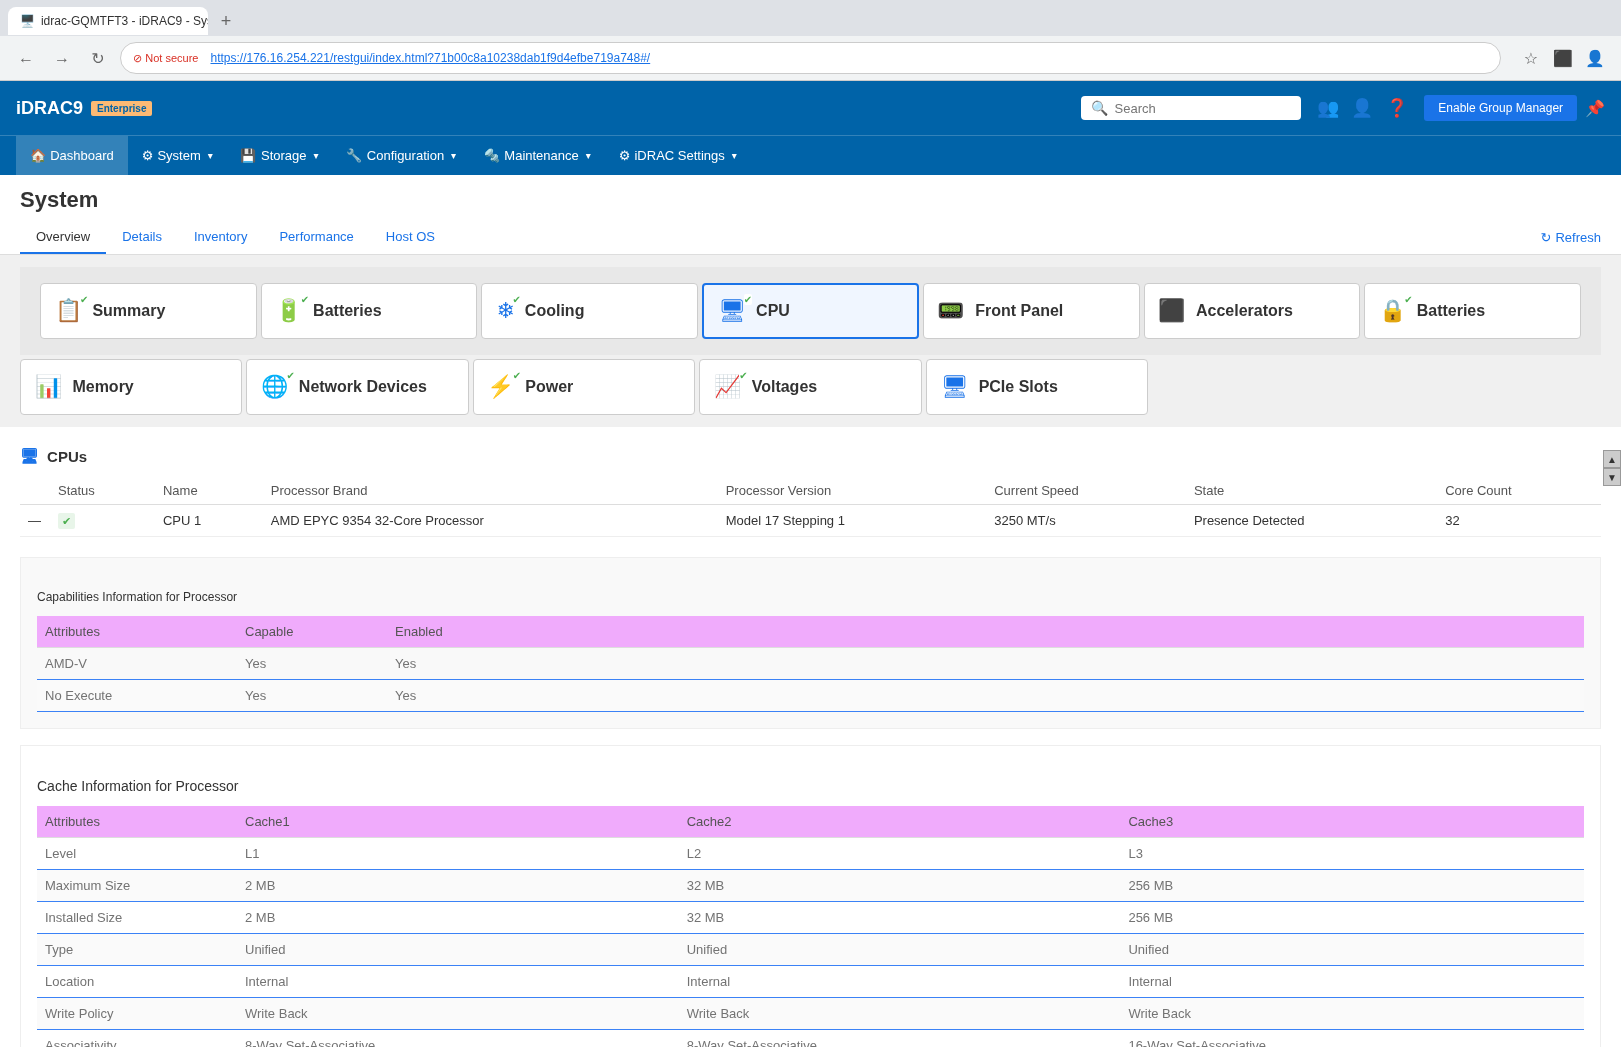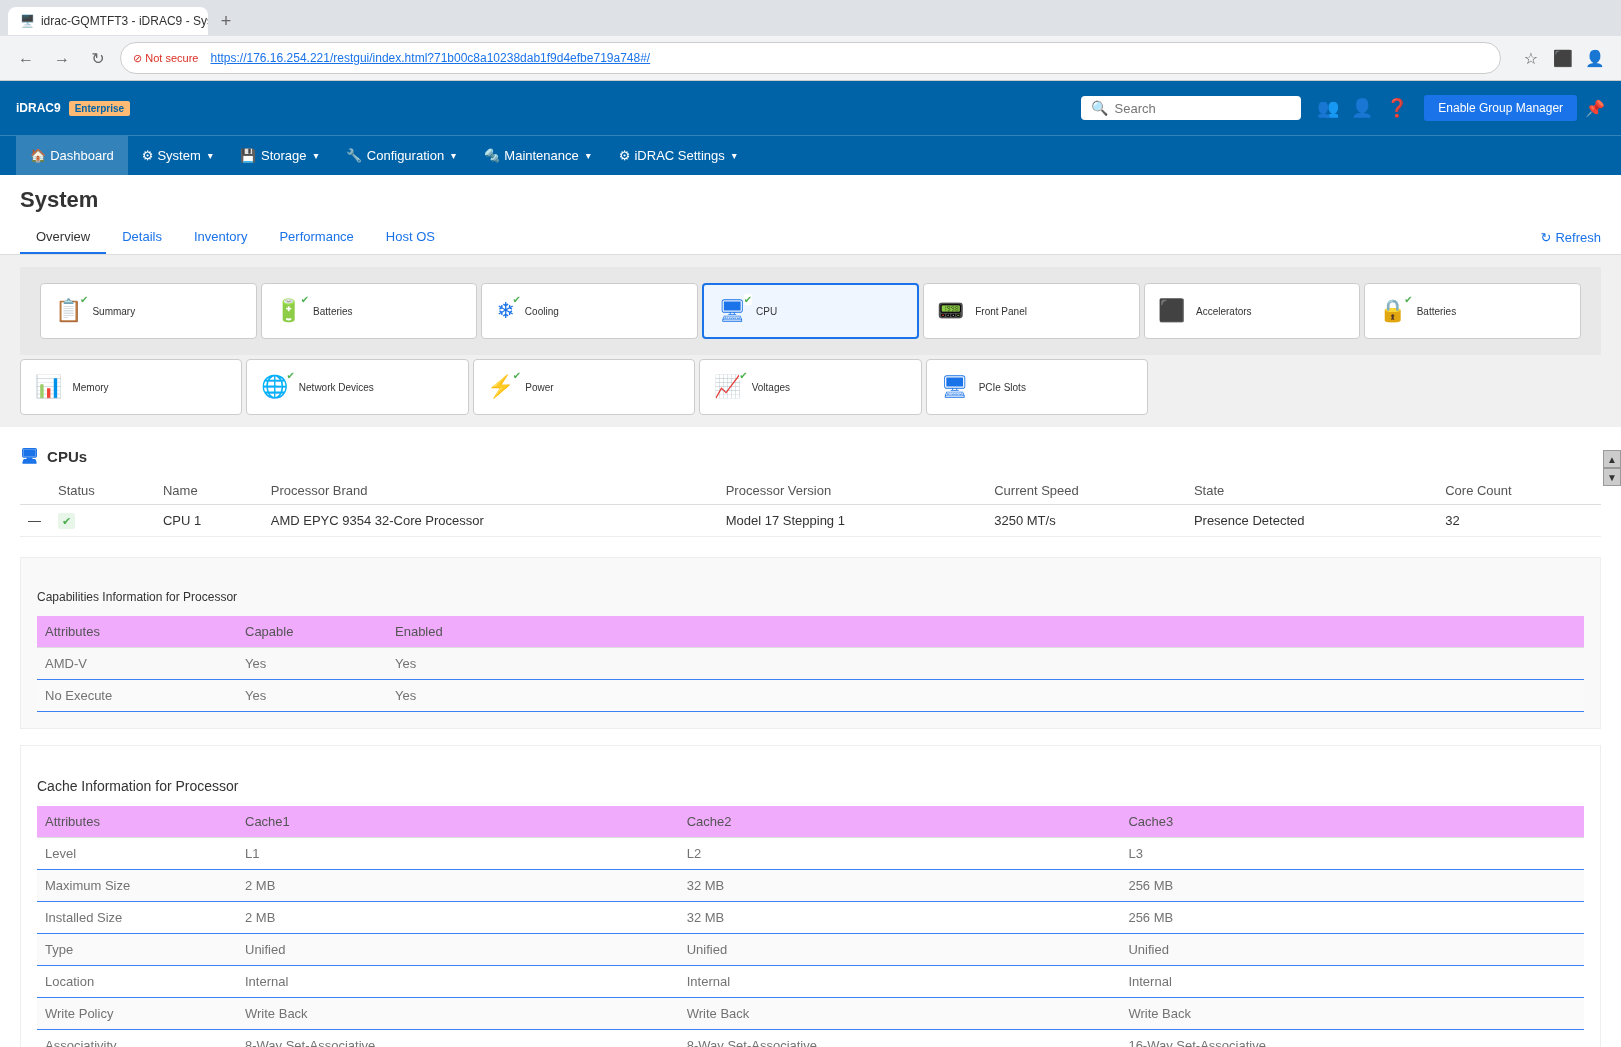--- a/index.html
+++ b/index.html
@@ -40,21 +40,21 @@
     .page-title { font-size: 22px; color: #333; margin-bottom: 8px; }
     .page-tabs { display: flex; gap: 0; }
     .page-tab { padding: 8px 16px; font-size: 13px; color: #1a73e8; cursor: pointer; border-bottom: 2px solid transparent; }
     .page-tab.active { color: #333; border-bottom: 2px solid #1a73e8; }
     .refresh-btn { margin-left: auto; color: #1a73e8; cursor: pointer; font-size: 13px; display: flex; align-items: center; gap: 4px; padding: 8px 0; }
 
     
     .component-grid { display: grid; grid-template-columns: repeat(7, 1fr); gap: 2px; padding: 16px 20px; background: #e8e8e8; gap: 4px; }
     .component-card { background: white; border: 1px solid #ccc; border-radius: 4px; padding: 10px 14px; display: flex; align-items: center; gap: 10px; cursor: pointer; min-height: 56px; }
     .component-card.selected { border: 2px solid #1a73e8; background: #f0f6ff; }
-    .component-label { font-size: 10px; color: #333; }
+    .component-label { font-size: 16px; color: #333; font-weight: bold; }
 
     
     .content-area { padding: 20px; }
     .section-title { font-size: 15px; font-weight: bold; color: #333; margin-bottom: 12px; display: flex; align-items: center; gap: 8px; }
 
     
     .data-table { width: 100%; border-collapse: collapse; margin-bottom: 20px; font-size: 13px; }
     .data-table th { text-align: left; padding: 6px 8px; color: #555; font-weight: normal; border-bottom: 1px solid #ddd; }
     .data-table td { padding: 8px 8px; border-bottom: 1px solid #eee; color: #333; }
 
@@ -88,21 +88,21 @@
     <div class="toolbar-icons">
       <div class="toolbar-icon">☆</div>
       <div class="toolbar-icon">⬛</div>
       <div class="toolbar-icon">👤</div>
     </div>
   </div>
 </div>
 
 <div class="idrac-header">
   <div class="idrac-logo">
-    <span style="font-size:12px;color:white;font-weight:bold">iDRAC9</span>
+    <span style="font-size:18px;color:white;font-weight:bold">iDRAC9</span>
     <span class="idrac-logo-badge">Enterprise</span>
   </div>
   <div class="header-search">
     <span style="color:#999;margin-right:6px;font-size:14px">🔍</span>
     <input type="text" placeholder="Search" style="">
   </div>
   <div class="header-icons">
     <span class="header-icon">👥</span>
     <span class="header-icon">👤</span>
     <span class="header-icon">❓</span>

